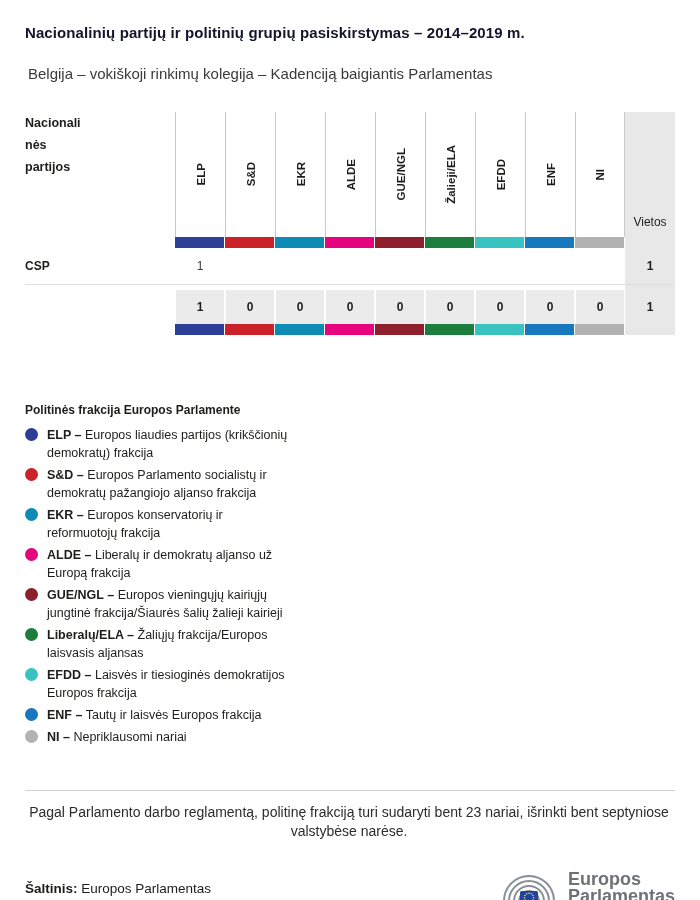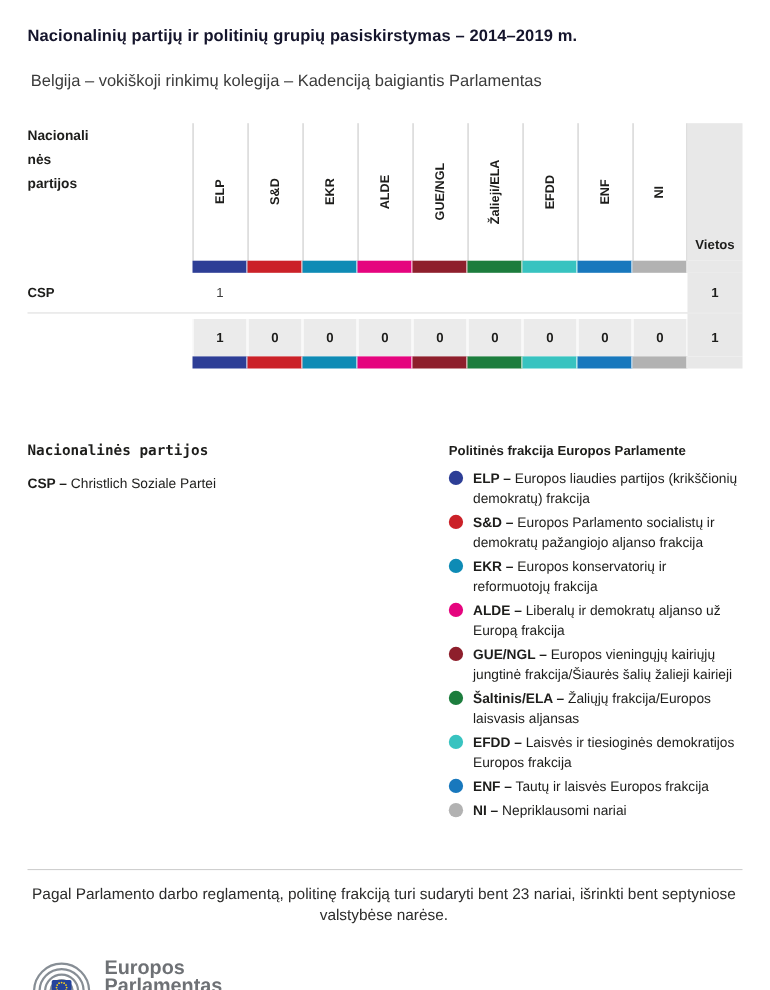--- a/index.html
+++ b/index.html
@@ -18,21 +18,21 @@
 
   .header-row { height:125px; }
   .axis-label { display:flex; align-items:flex-start; padding-bottom:6px;
                 font-weight:bold; font-size:12.5px; line-height:22px; color:#1d1d1b; }
   .hcell { display:flex; align-items:center; justify-content:center; border-left:1px solid #c9c9c9; }
   .hcell-last { border-right:1px solid #c9c9c9; }
   .vtext { writing-mode:vertical-rl; transform:rotate(180deg); font-weight:bold;
            font-size:11.5px; white-space:nowrap; color:#1d1d1b; }
   .vietos { background:#e8e8e8; }
   .vietos-label { display:flex; align-items:flex-end; justify-content:center;
-                  font-weight:bold; font-size:12px; padding-bottom:8px; }
+                  font-weight:normal; font-size:12px; padding-bottom:8px; }
 
   .cbar { height:11px; }
   .cbar-cell { border-right:1px solid #fff; }
 
   .data-row { height:37px; border-bottom:1px solid #dedede;text-align:center; }
   .party-name { display:flex; align-items:center; font-weight:bold; font-size:12px; }
   .vcell { display:flex; align-items:center; justify-content:center; font-size:12px; color:#3c3c3c; }
   .seat-total { display:flex; align-items:center; justify-content:center; font-weight:bold; font-size:12px; }
 
   .spacer-row { height:5px; }
@@ -164,26 +164,20 @@
         <div class="cell cbar-cell" style="background: rgb(142, 31, 44);"></div>
         <div class="cell cbar-cell" style="background: rgb(28, 125, 61);"></div>
         <div class="cell cbar-cell" style="background: rgb(56, 195, 192);"></div>
         <div class="cell cbar-cell" style="background: rgb(24, 120, 189);"></div>
         <div class="cell cbar-cell" style="background: rgb(178, 178, 178);"></div>
         <div class="cell vietos"></div>
       </div>
     </div>
 
   <div class="legend-section">
-    <div class="legend-left">
-      <div class="heading">Nacionalinės partijos</div>
-      <div>
-          <div class="pitem"><span class="abbr">CSP –</span> Christlich Soziale Partei</div>
-        </div>
-    </div>
     <div class="legend-right">
       <div class="heading">Politinės frakcija Europos Parlamente</div>
       <div>
           <div class="gitem">
             <span class="dot" style="background: rgb(45, 62, 150);"></span>
             <span class="gtext"><span class="abbr">ELP –</span> Europos liaudies partijos (krikščionių demokratų) frakcija</span>
           </div>
           <div class="gitem">
             <span class="dot" style="background: rgb(203, 33, 40);"></span>
             <span class="gtext"><span class="abbr">S&amp;D –</span> Europos Parlamento socialistų ir demokratų pažangiojo aljanso frakcija</span>
@@ -195,21 +189,21 @@
           <div class="gitem">
             <span class="dot" style="background: rgb(229, 4, 126);"></span>
             <span class="gtext"><span class="abbr">ALDE –</span> Liberalų ir demokratų aljanso už Europą frakcija</span>
           </div>
           <div class="gitem">
             <span class="dot" style="background: rgb(142, 31, 44);"></span>
             <span class="gtext"><span class="abbr">GUE/NGL –</span> Europos vieningųjų kairiųjų jungtinė frakcija/Šiaurės šalių žalieji kairieji</span>
           </div>
           <div class="gitem">
             <span class="dot" style="background: rgb(28, 125, 61);"></span>
-            <span class="gtext"><span class="abbr">Šaltinis/ELA –</span> Žaliųjų frakcija/Europos laisvasis aljansas</span>
+            <span class="gtext"><span class="abbr">Liberalų/ELA –</span> Žaliųjų frakcija/Europos laisvasis aljansas</span>
           </div>
           <div class="gitem">
             <span class="dot" style="background: rgb(56, 195, 192);"></span>
             <span class="gtext"><span class="abbr">EFDD –</span> Laisvės ir tiesioginės demokratijos Europos frakcija</span>
           </div>
           <div class="gitem">
             <span class="dot" style="background: rgb(24, 120, 189);"></span>
             <span class="gtext"><span class="abbr">ENF –</span> Tautų ir laisvės Europos frakcija</span>
           </div>
           <div class="gitem">
@@ -218,20 +212,24 @@
           </div>
         </div>
     </div>
   </div>
 
   <div class="footer-rule"></div>
 
   <div class="footnote">Pagal Parlamento darbo reglamentą, politinę frakciją turi sudaryti bent 23 nariai, išrinkti bent septyniose valstybėse narėse.</div>
 
   <div class="source-row">
+    <div class="source">
+      <span class="lbl">Šaltinis:</span>
+      <span>Europos Parlamentas</span>
+    </div>
     <div class="logo">
       <svg width="62" height="42" viewBox="0 0 62 42">
         <g fill="none" stroke="#878e95" stroke-width="2">
           <path d="M6 34 A25 25 0 0 1 56 34"></path>
           <path d="M11 34 A20 20 0 0 1 51 34"></path>
           <path d="M16 34 A15 15 0 0 1 46 34"></path>
           <path d="M21 34 A10 10 0 0 1 41 34"></path>
         </g>
         <rect x="22" y="24" width="18" height="13" rx="1.5" fill="#24439b"></rect>
         <g fill="#ffd617">

